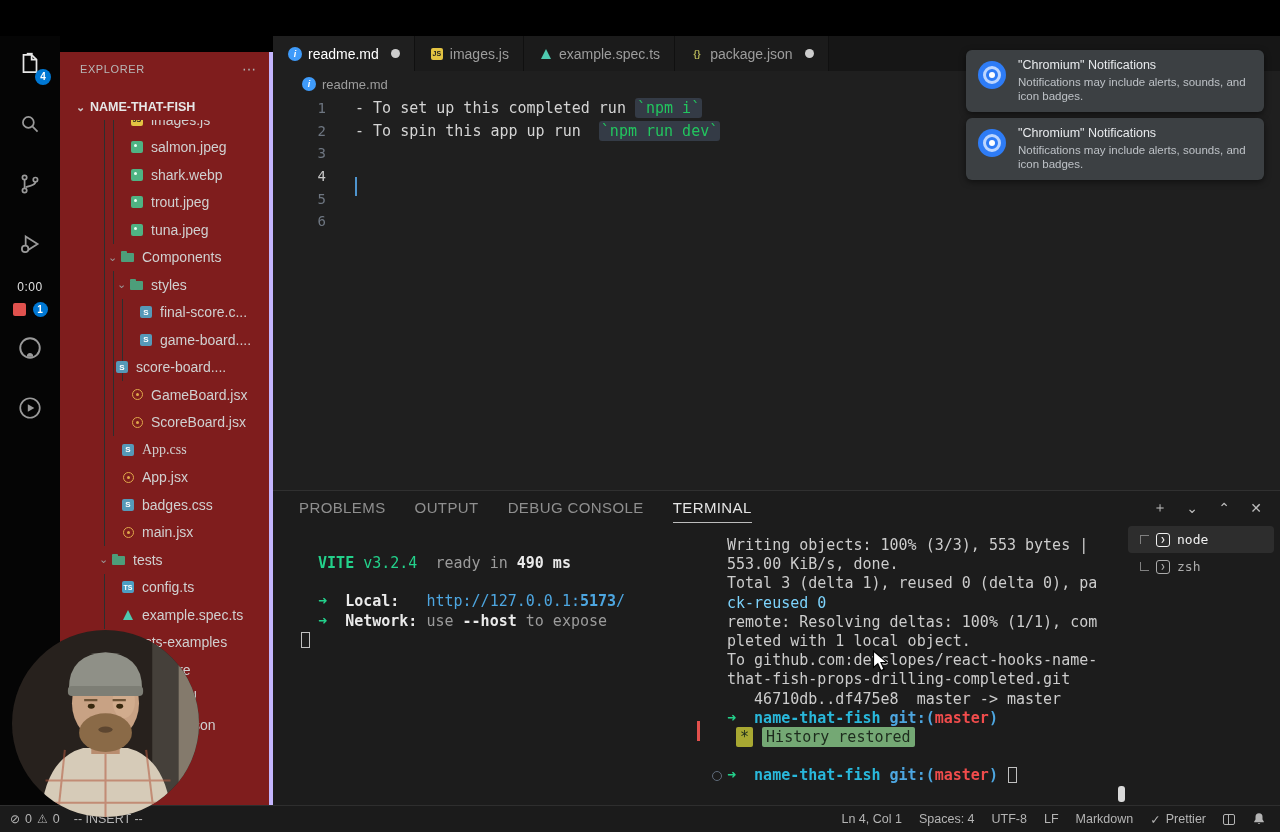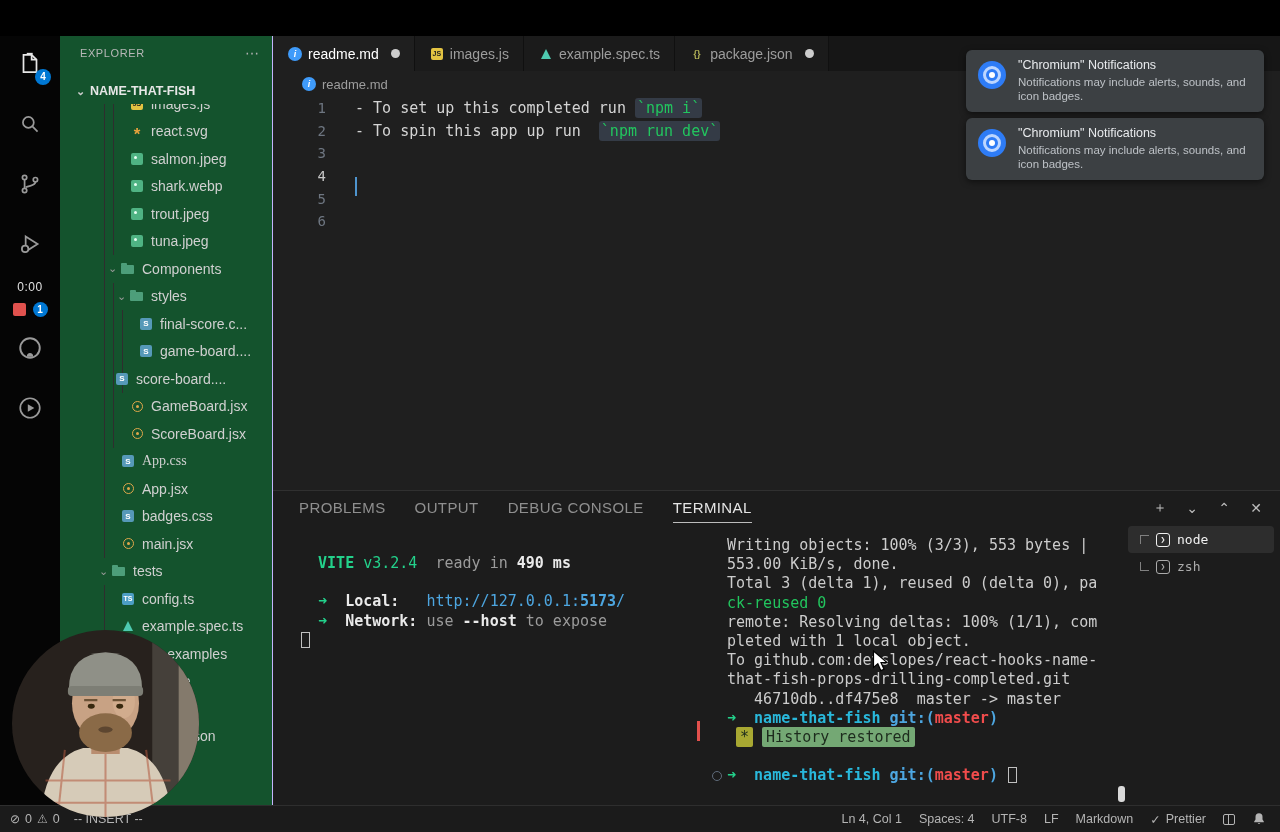--- a/index.html
+++ b/index.html
@@ -15,22 +15,22 @@
   .ab-pad { height:34px; }
   .ab-badge { position:absolute; right:9px; bottom:9px; width:16px; height:16px; border-radius:50%;
               background:#0078d4; color:#fff; font-size:10px; line-height:16px; text-align:center; font-weight:bold; }
   .ab-timer { text-align:center; color:#e0e0e0; font-size:12px; margin-top:6px; letter-spacing:.5px; }
   .rec-row { display:flex; align-items:center; justify-content:center; gap:7px; margin-top:6px; height:18px; }
   .rec-sq { width:13px; height:13px; background:#e0524e; border-radius:2px; }
   .rec-badge { width:15px; height:15px; border-radius:50%; background:#0078d4; color:#fff; font-size:10px;
                line-height:15px; text-align:center; font-weight:bold; }
 
   
-  .sidebar { position:absolute; left:60px; top:36px; width:213px; bottom:27px; background:#14532d;
-             border-right:1px solid #c4b5fd; z-index:4; }
+  .sidebar { position:absolute; left:60px; top:52px; width:213px; bottom:27px; background:#7f1d1d;
+             border-right:4px solid #c4b5fd; z-index:4; }
   .sb-header { height:34px; display:flex; align-items:center; padding:0 12px 0 20px;
                font-size:11px; letter-spacing:.6px; color:#b8b8b8; }
   .sb-header .dots { margin-left:auto; color:#b0b0b0; font-size:14px; letter-spacing:1px; cursor:pointer; }
   .sb-project { height:26px; margin-top:8px; display:flex; align-items:center; padding-left:16px;
                 font-size:12.5px; font-weight:bold; color:#e7e7e7; cursor:pointer; }
   .sb-project .chev { width:14px; color:#cccccc; font-size:11px; }
   .tree { position:absolute; top:68px; left:0; right:0; bottom:0; overflow:hidden; }
   .tree-inner { position:relative; top:-14px; }
   .trow { height:27.5px; display:flex; align-items:center; font-size:14px; color:#d0d0d0;
           position:relative; cursor:pointer; white-space:nowrap; }
@@ -214,27 +214,20 @@
             <span class="guide" style="left: 44px;"></span>
             <span class="guide" style="left: 53px;"></span>
             <span class="chev"></span>
             <span class="fi fi-js"></span>
             <span class="tlabel">images.js</span>
           </div>
           <div class="trow" style="padding-left: 57px;">
             <span class="guide" style="left: 44px;"></span>
             <span class="guide" style="left: 53px;"></span>
             <span class="chev"></span>
-            <span class="fi fi-svg"></span>
-            <span class="tlabel">react.svg</span>
-          </div>
-          <div class="trow" style="padding-left: 57px;">
-            <span class="guide" style="left: 44px;"></span>
-            <span class="guide" style="left: 53px;"></span>
-            <span class="chev"></span>
             <span class="fi fi-image"></span>
             <span class="tlabel">salmon.jpeg</span>
           </div>
           <div class="trow" style="padding-left: 57px;">
             <span class="guide" style="left: 44px;"></span>
             <span class="guide" style="left: 53px;"></span>
             <span class="chev"></span>
             <span class="fi fi-image"></span>
             <span class="tlabel">shark.webp</span>
           </div>
@@ -441,21 +434,21 @@
           <div class="tline"><span style="color: rgb(204, 204, 204);">  </span><span style="color: rgb(35, 209, 139); font-weight: bold;">VITE</span><span style="color: rgb(35, 209, 139);"> v3.2.4</span><span style="color: rgb(155, 155, 155);">  ready in </span><span style="color: rgb(234, 234, 234); font-weight: bold;">490 ms</span></div>
           <div class="tline"></div>
           <div class="tline"><span style="color: rgb(204, 204, 204);">  </span><span style="color: rgb(35, 209, 139); font-weight: bold;">➜</span><span style="color: rgb(204, 204, 204);">  </span><span style="color: rgb(234, 234, 234); font-weight: bold;">Local:</span><span style="color: rgb(204, 204, 204);">   </span><span style="color: rgb(77, 166, 224);">http://127.0.0.1:</span><span style="color: rgb(77, 166, 224); font-weight: bold;">5173</span><span style="color: rgb(77, 166, 224);">/</span></div>
           <div class="tline"><span style="color: rgb(204, 204, 204);">  </span><span style="color: rgb(35, 209, 139); font-weight: bold;">➜</span><span style="color: rgb(204, 204, 204);">  </span><span style="color: rgb(234, 234, 234); font-weight: bold;">Network:</span><span style="color: rgb(155, 155, 155);"> use </span><span style="color: rgb(234, 234, 234); font-weight: bold;">--host</span><span style="color: rgb(155, 155, 155);"> to expose</span></div>
           <div class="tline"><span class="tcursor"></span></div>
         </div>
       <div class="term-right">
           <div class="tline"><span style="color: rgb(204, 204, 204);">Writing objects: 100% (3/3), 553 bytes |</span></div>
           <div class="tline"><span style="color: rgb(204, 204, 204);">553.00 KiB/s, done.</span></div>
           <div class="tline"><span style="color: rgb(204, 204, 204);">Total 3 (delta 1), reused 0 (delta 0), pa</span></div>
-          <div class="tline"><span style="color: #22c55e;">ck-reused 0</span></div>
+          <div class="tline"><span style="color: #7dd3fc;">ck-reused 0</span></div>
           <div class="tline"><span style="color: rgb(204, 204, 204);">remote: Resolving deltas: 100% (1/1), com</span></div>
           <div class="tline"><span style="color: rgb(204, 204, 204);">pleted with 1 local object.</span></div>
           <div class="tline"><span style="color: rgb(204, 204, 204);">To github.com:devslopes/react-hooks-name-</span></div>
           <div class="tline"><span style="color: rgb(204, 204, 204);">that-fish-props-drilling-completed.git</span></div>
           <div class="tline"><span style="color: rgb(204, 204, 204);">   46710db..df475e8  master -&gt; master</span></div>
           <div class="tline"><span style="color: rgb(35, 209, 139); font-weight: bold;">➜</span><span style="color: rgb(204, 204, 204);">  </span><span style="color: rgb(41, 184, 219); font-weight: bold;">name-that-fish</span><span style="color: rgb(204, 204, 204);"> </span><span style="color: rgb(77, 166, 224); font-weight: bold;">git:(</span><span style="color: rgb(241, 76, 76); font-weight: bold;">master</span><span style="color: rgb(77, 166, 224); font-weight: bold;">)</span></div>
           <div class="tline"><span style="color: rgb(204, 204, 204);"> </span><span class="boxed" style="color: rgb(29, 43, 29); background: rgb(168, 168, 50);">*</span><span style="color: rgb(204, 204, 204);"> </span><span class="boxed" style="color: rgb(29, 43, 29); background: rgb(116, 168, 116);">History restored</span></div>
           <div class="tline"></div>
           <div class="tline decorated"><span style="color: rgb(35, 209, 139); font-weight: bold;">➜</span><span style="color: rgb(204, 204, 204);">  </span><span style="color: rgb(41, 184, 219); font-weight: bold;">name-that-fish</span><span style="color: rgb(204, 204, 204);"> </span><span style="color: rgb(77, 166, 224); font-weight: bold;">git:(</span><span style="color: rgb(241, 76, 76); font-weight: bold;">master</span><span style="color: rgb(77, 166, 224); font-weight: bold;">)</span><span style="color: rgb(204, 204, 204);"> </span><span class="tcursor"></span></div>
         </div>

